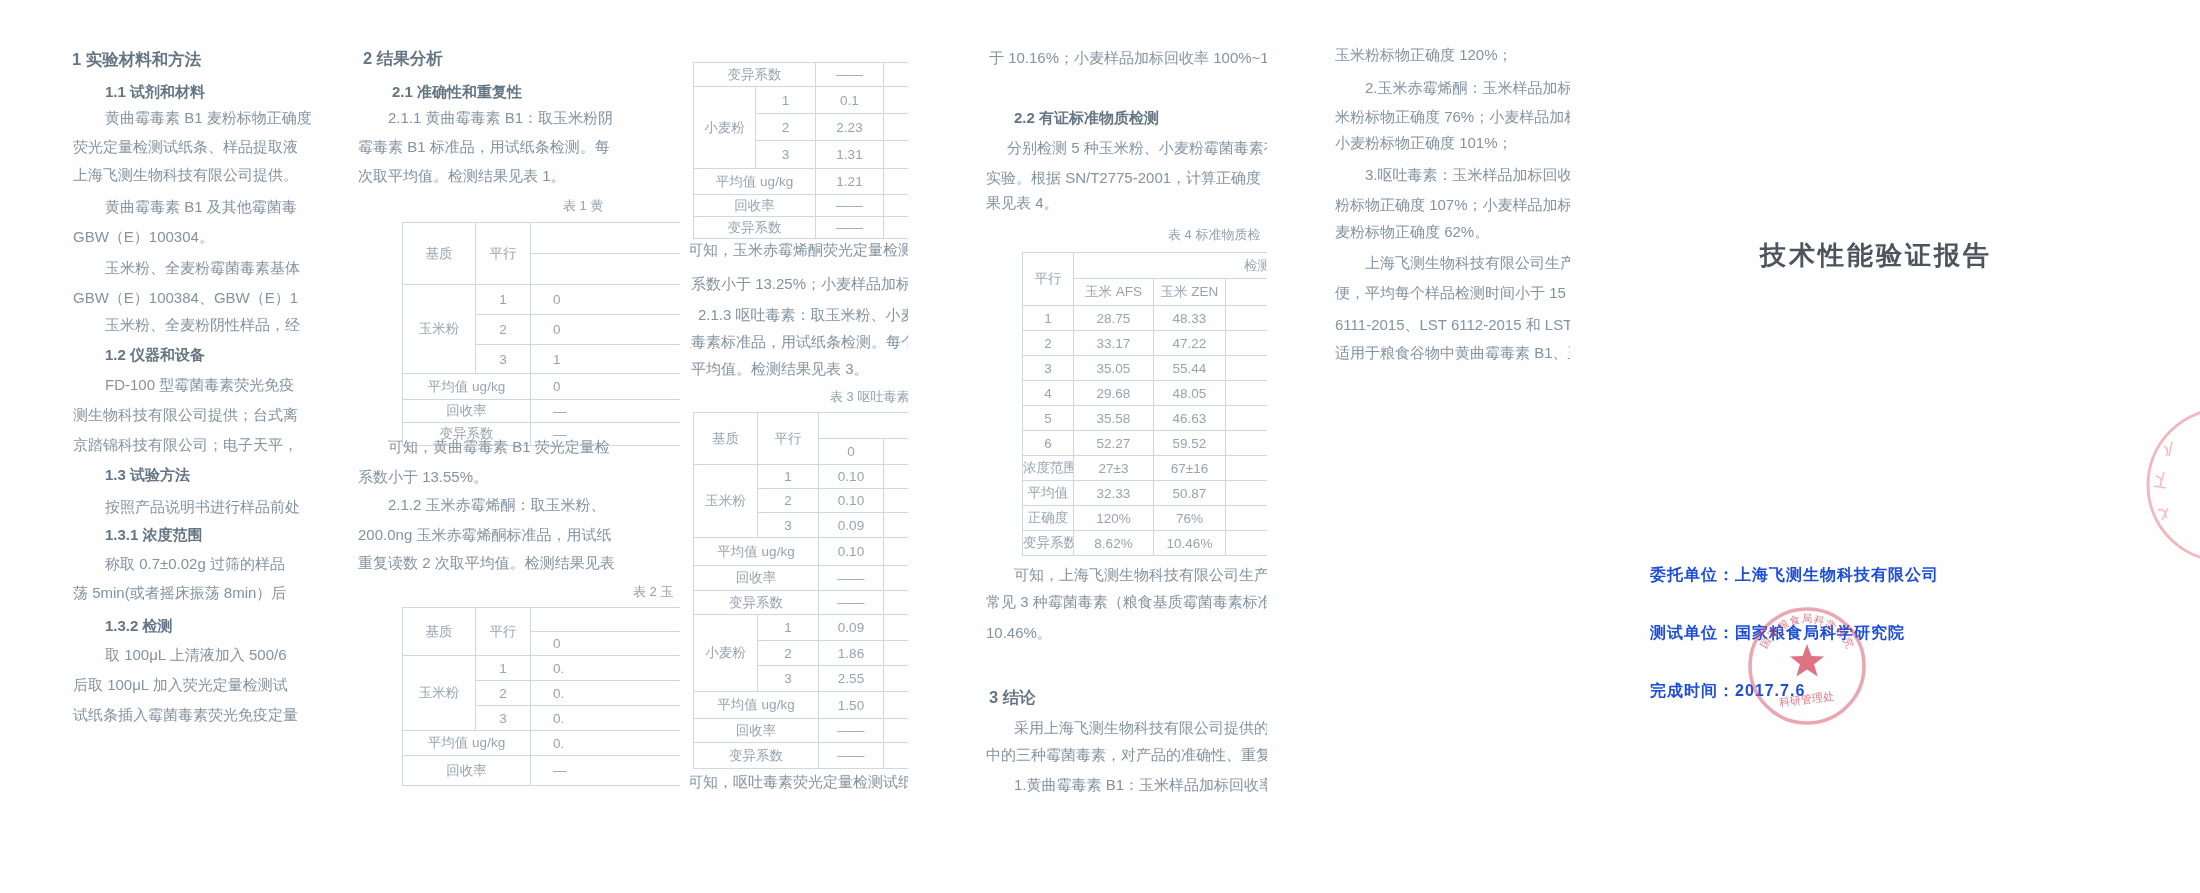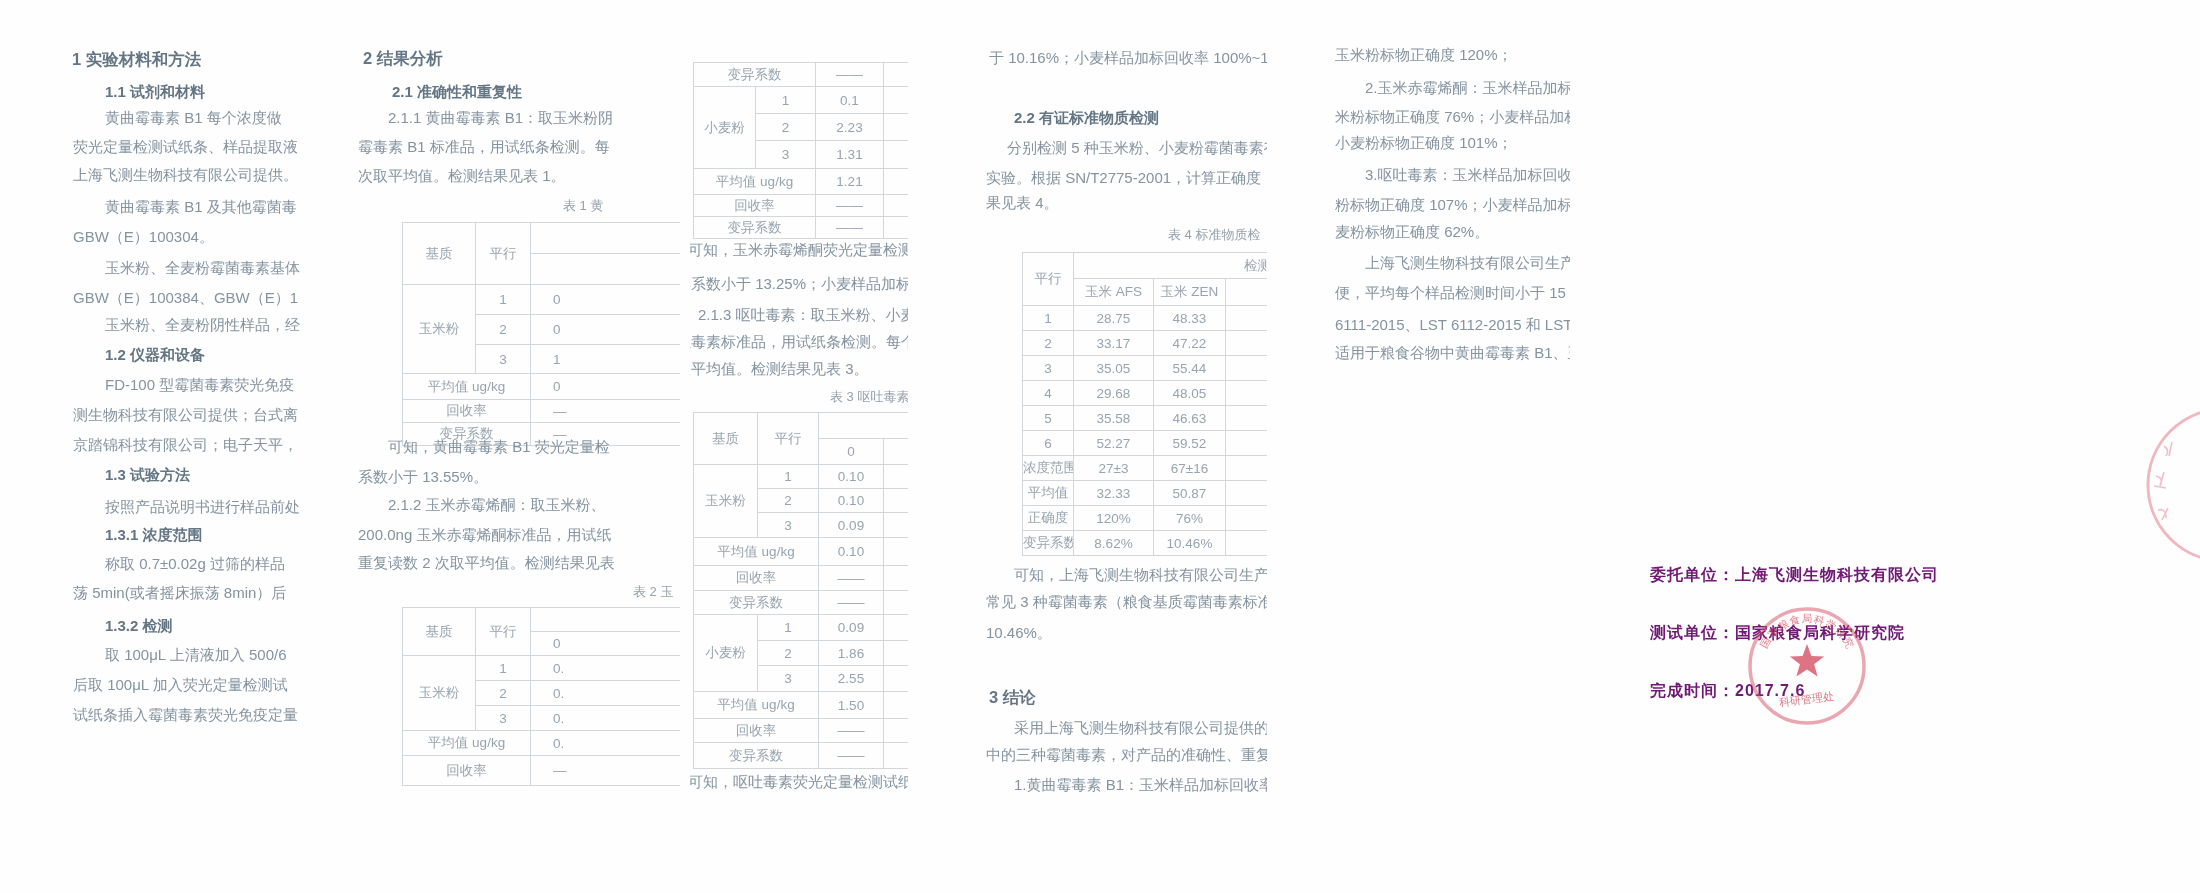--- a/index.html
+++ b/index.html
@@ -14,32 +14,32 @@
   #cover{left:1650px;width:550px;}
   .ln{position:absolute;white-space:nowrap;font-size:15px;color:#8493a0;line-height:24px;height:24px;}
   .b{font-weight:bold;color:#647584;}
   .h1{font-size:16.5px;}
   .cap{position:absolute;white-space:nowrap;font-size:13px;color:#95a1ac;line-height:20px;height:20px;}
   table.t{position:absolute;border-collapse:collapse;table-layout:fixed;}
   .t td{border:1px solid #d2d7db;font-size:13.5px;color:#98a4af;text-align:center;padding:0;
         white-space:nowrap;overflow:hidden;}
   .t .vl{text-align:left;padding-left:22px;}
   .title{position:absolute;white-space:nowrap;font-weight:bold;color:#4d545e;font-size:26px;letter-spacing:3px;}
-  .foot{position:absolute;white-space:nowrap;font-weight:600;color:#701a75;font-size:16px;letter-spacing:1px;}
+  .foot{position:absolute;white-space:nowrap;font-weight:600;color:#1d4ed8;font-size:16px;letter-spacing:1px;}
   .stamp{position:absolute;}
 </style>
 </head>
 <body>
 
 <div class="canvas">
 
   <div class="strip" id="strip1">
     <div class="ln b h1" style="left:17px;top:47px">1 实验材料和方法</div>
     <div class="ln b" style="left:50px;top:80px">1.1 试剂和材料</div>
-    <div class="ln" style="left:50px;top:106px">黄曲霉毒素 B1 每个浓度做</div>
+    <div class="ln" style="left:50px;top:106px">黄曲霉毒素 B1 麦粉标物正确度</div>
     <div class="ln" style="left:18px;top:135px">荧光定量检测试纸条、样品提取液</div>
     <div class="ln" style="left:18px;top:163px">上海飞测生物科技有限公司提供。</div>
     <div class="ln" style="left:50px;top:195px">黄曲霉毒素 B1 及其他霉菌毒</div>
     <div class="ln" style="left:18px;top:225px">GBW（E）100304。</div>
     <div class="ln" style="left:50px;top:256px">玉米粉、全麦粉霉菌毒素基体</div>
     <div class="ln" style="left:18px;top:286px">GBW（E）100384、GBW（E）1</div>
     <div class="ln" style="left:50px;top:313px">玉米粉、全麦粉阴性样品，经</div>
     <div class="ln b" style="left:50px;top:343px">1.2 仪器和设备</div>
     <div class="ln" style="left:50px;top:373px">FD-100 型霉菌毒素荧光免疫</div>
     <div class="ln" style="left:18px;top:403px">测生物科技有限公司提供；台式离</div>
@@ -398,20 +398,21 @@
     <div class="ln" style="left:73px;top:163px">3.呕吐毒素：玉米样品加标回收率</div>
     <div class="ln" style="left:43px;top:193px">粉标物正确度 107%；小麦样品加标回收</div>
     <div class="ln" style="left:43px;top:220px">麦粉标物正确度 62%。</div>
     <div class="ln" style="left:73px;top:251px">上海飞测生物科技有限公司生产的</div>
     <div class="ln" style="left:43px;top:281px">便，平均每个样品检测时间小于 15 分</div>
     <div class="ln" style="left:43px;top:313px">6111-2015、LST 6112-2015 和 LST</div>
     <div class="ln" style="left:43px;top:341px">适用于粮食谷物中黄曲霉毒素 B1、玉米</div>
   </div>
 
   <div class="strip" id="cover">
+    <div class="title" style="left:110px;top:238px">技术性能验证报告</div>
     <div class="foot" style="left:0;top:565px">委托单位：上海飞测生物科技有限公司</div>
     <div class="foot" style="left:0;top:623px">测试单位：国家粮食局科学研究院</div>
     <div class="foot" style="left:0;top:681px">完成时间：2017.7.6</div>
 
     <div class="stamp" style="left:92px;top:602px;width:130px;height:130px">
       <svg width="130" height="130" viewBox="0 0 130 130">
         <circle cx="65" cy="64" r="57" fill="none" stroke="rgba(214,80,100,0.5)" stroke-width="3.5"></circle>
         <defs>
             <path id="arcT" d="M 23.7 49 A 44 44 0 0 1 106.3 49" fill="none"></path>
           </defs>

